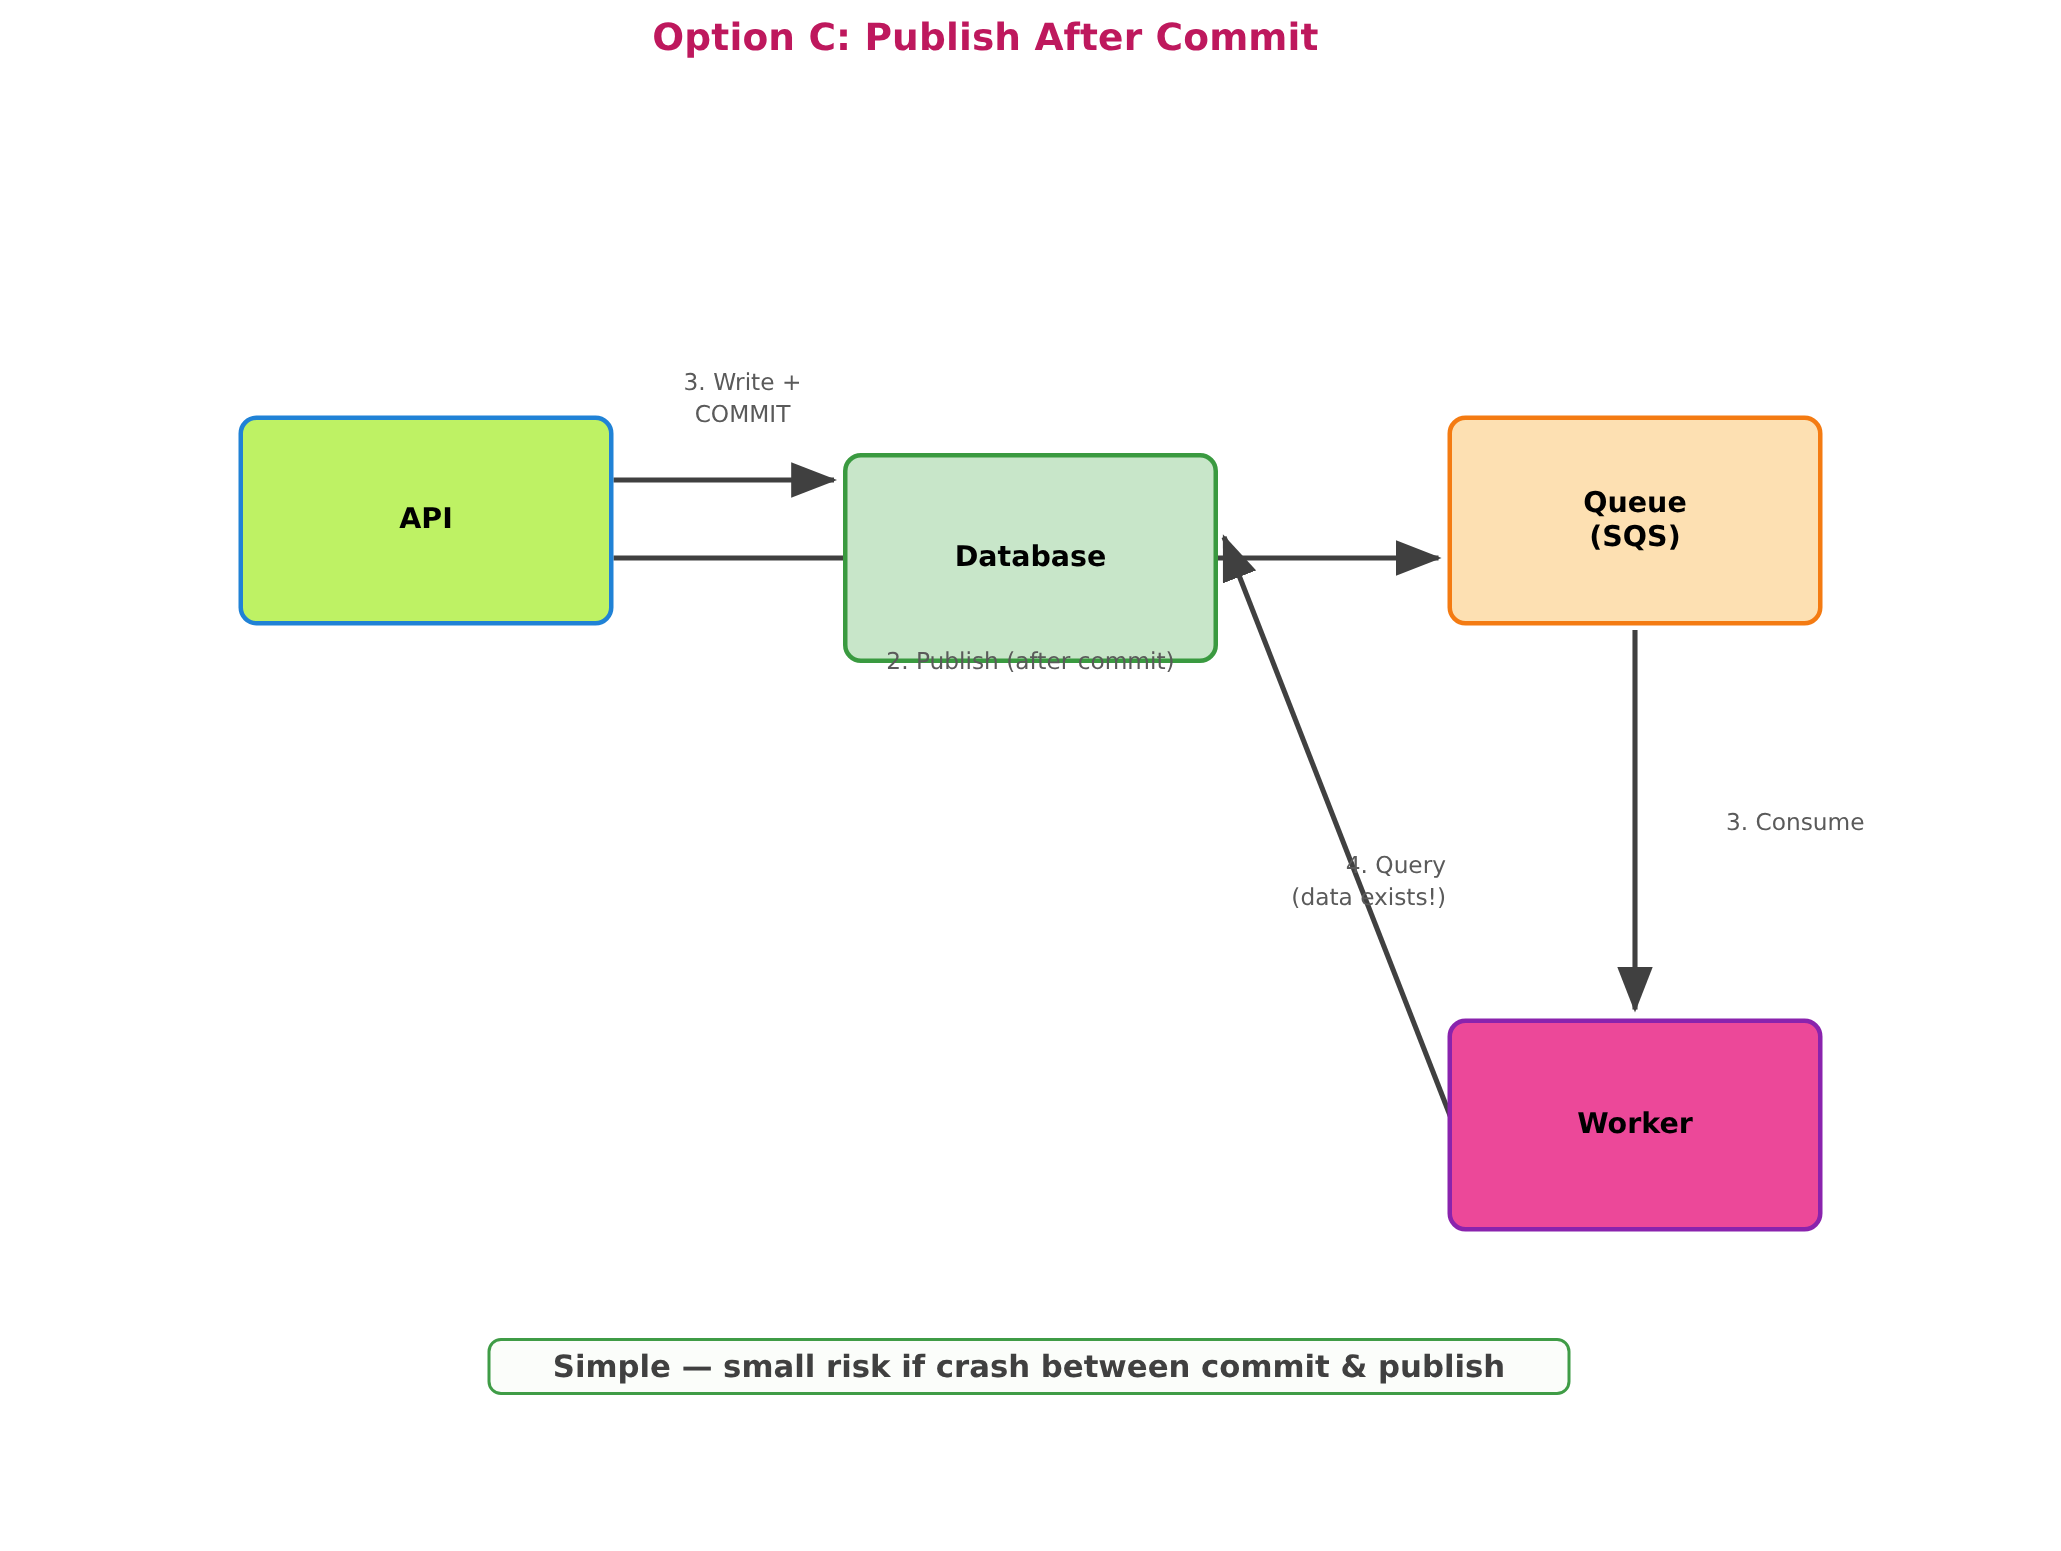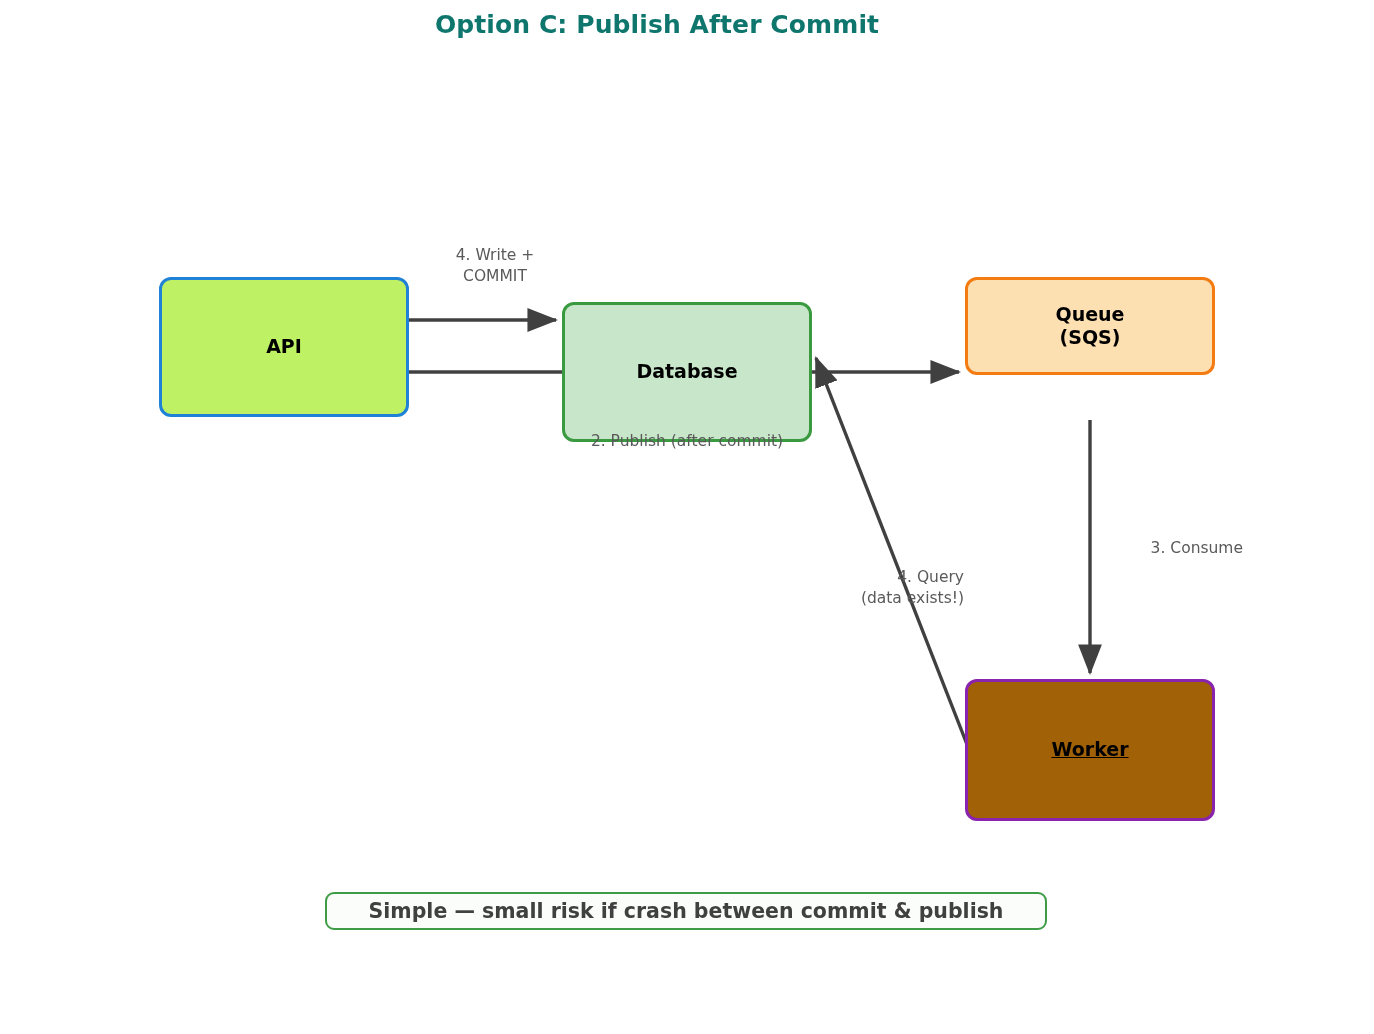--- a/index.html
+++ b/index.html
@@ -21,21 +21,21 @@
     height: 1034px;
   }
   .title {
     position: absolute;
     left: 0;
     top: 10px;
     width: 1314px;
     text-align: center;
     font-size: 25px;
     font-weight: bold;
-    color: #0f766e;
+    color: #be185d;
     letter-spacing: 0.1px;
   }
   .node {
     position: absolute;
     box-sizing: border-box;
     border-radius: 12px;
     display: flex;
     align-items: center;
     justify-content: center;
     text-align: center;
@@ -53,31 +53,30 @@
   }
   .node-db {
     left: 562px; top: 277px;
     width: 250px; height: 140px;
     background: #c8e6c9;
     border: 3px solid #3a9a40;
     margin-top: 25px;
   }
   .node-queue {
     left: 965px; top: 277px;
-    width: 250px; height: 98px;
+    width: 250px; height: 140px;
     background: #fde0b2;
     border: 3px solid #f47b12;
     align-items: center;
   }
   .node-worker {
     left: 965px; top: 679px;
     width: 250px; height: 142px;
-    background: #a16207;
+    background: #ec4899;
     border: 3px solid #8a23ad;
-    text-decoration: underline;
   }
   .edge-label {
     position: absolute;
     font-size: 15.5px;
     color: #5a5a5a;
     text-align: center;
     line-height: 1.38;
     white-space: pre-line;
     z-index: 4;
   }
@@ -161,21 +160,21 @@
 
   <div class="node node-queue">
     <span style="white-space:pre-line">Queue
 (SQS)</span>
   </div>
 
   <div class="node node-worker">
     <span>Worker</span>
   </div>
 
-  <div class="edge-label lbl-write">4. Write +
+  <div class="edge-label lbl-write">3. Write +
 COMMIT</div>
   <div class="edge-label lbl-publish">2. Publish (after commit)</div>
   <div class="edge-label lbl-consume">3. Consume</div>
   <div class="edge-label lbl-query">4. Query
 (data exists!)</div>
 
   <div class="footer">
     <span>Simple — small risk if crash between commit &amp; publish</span>
   </div>
 

